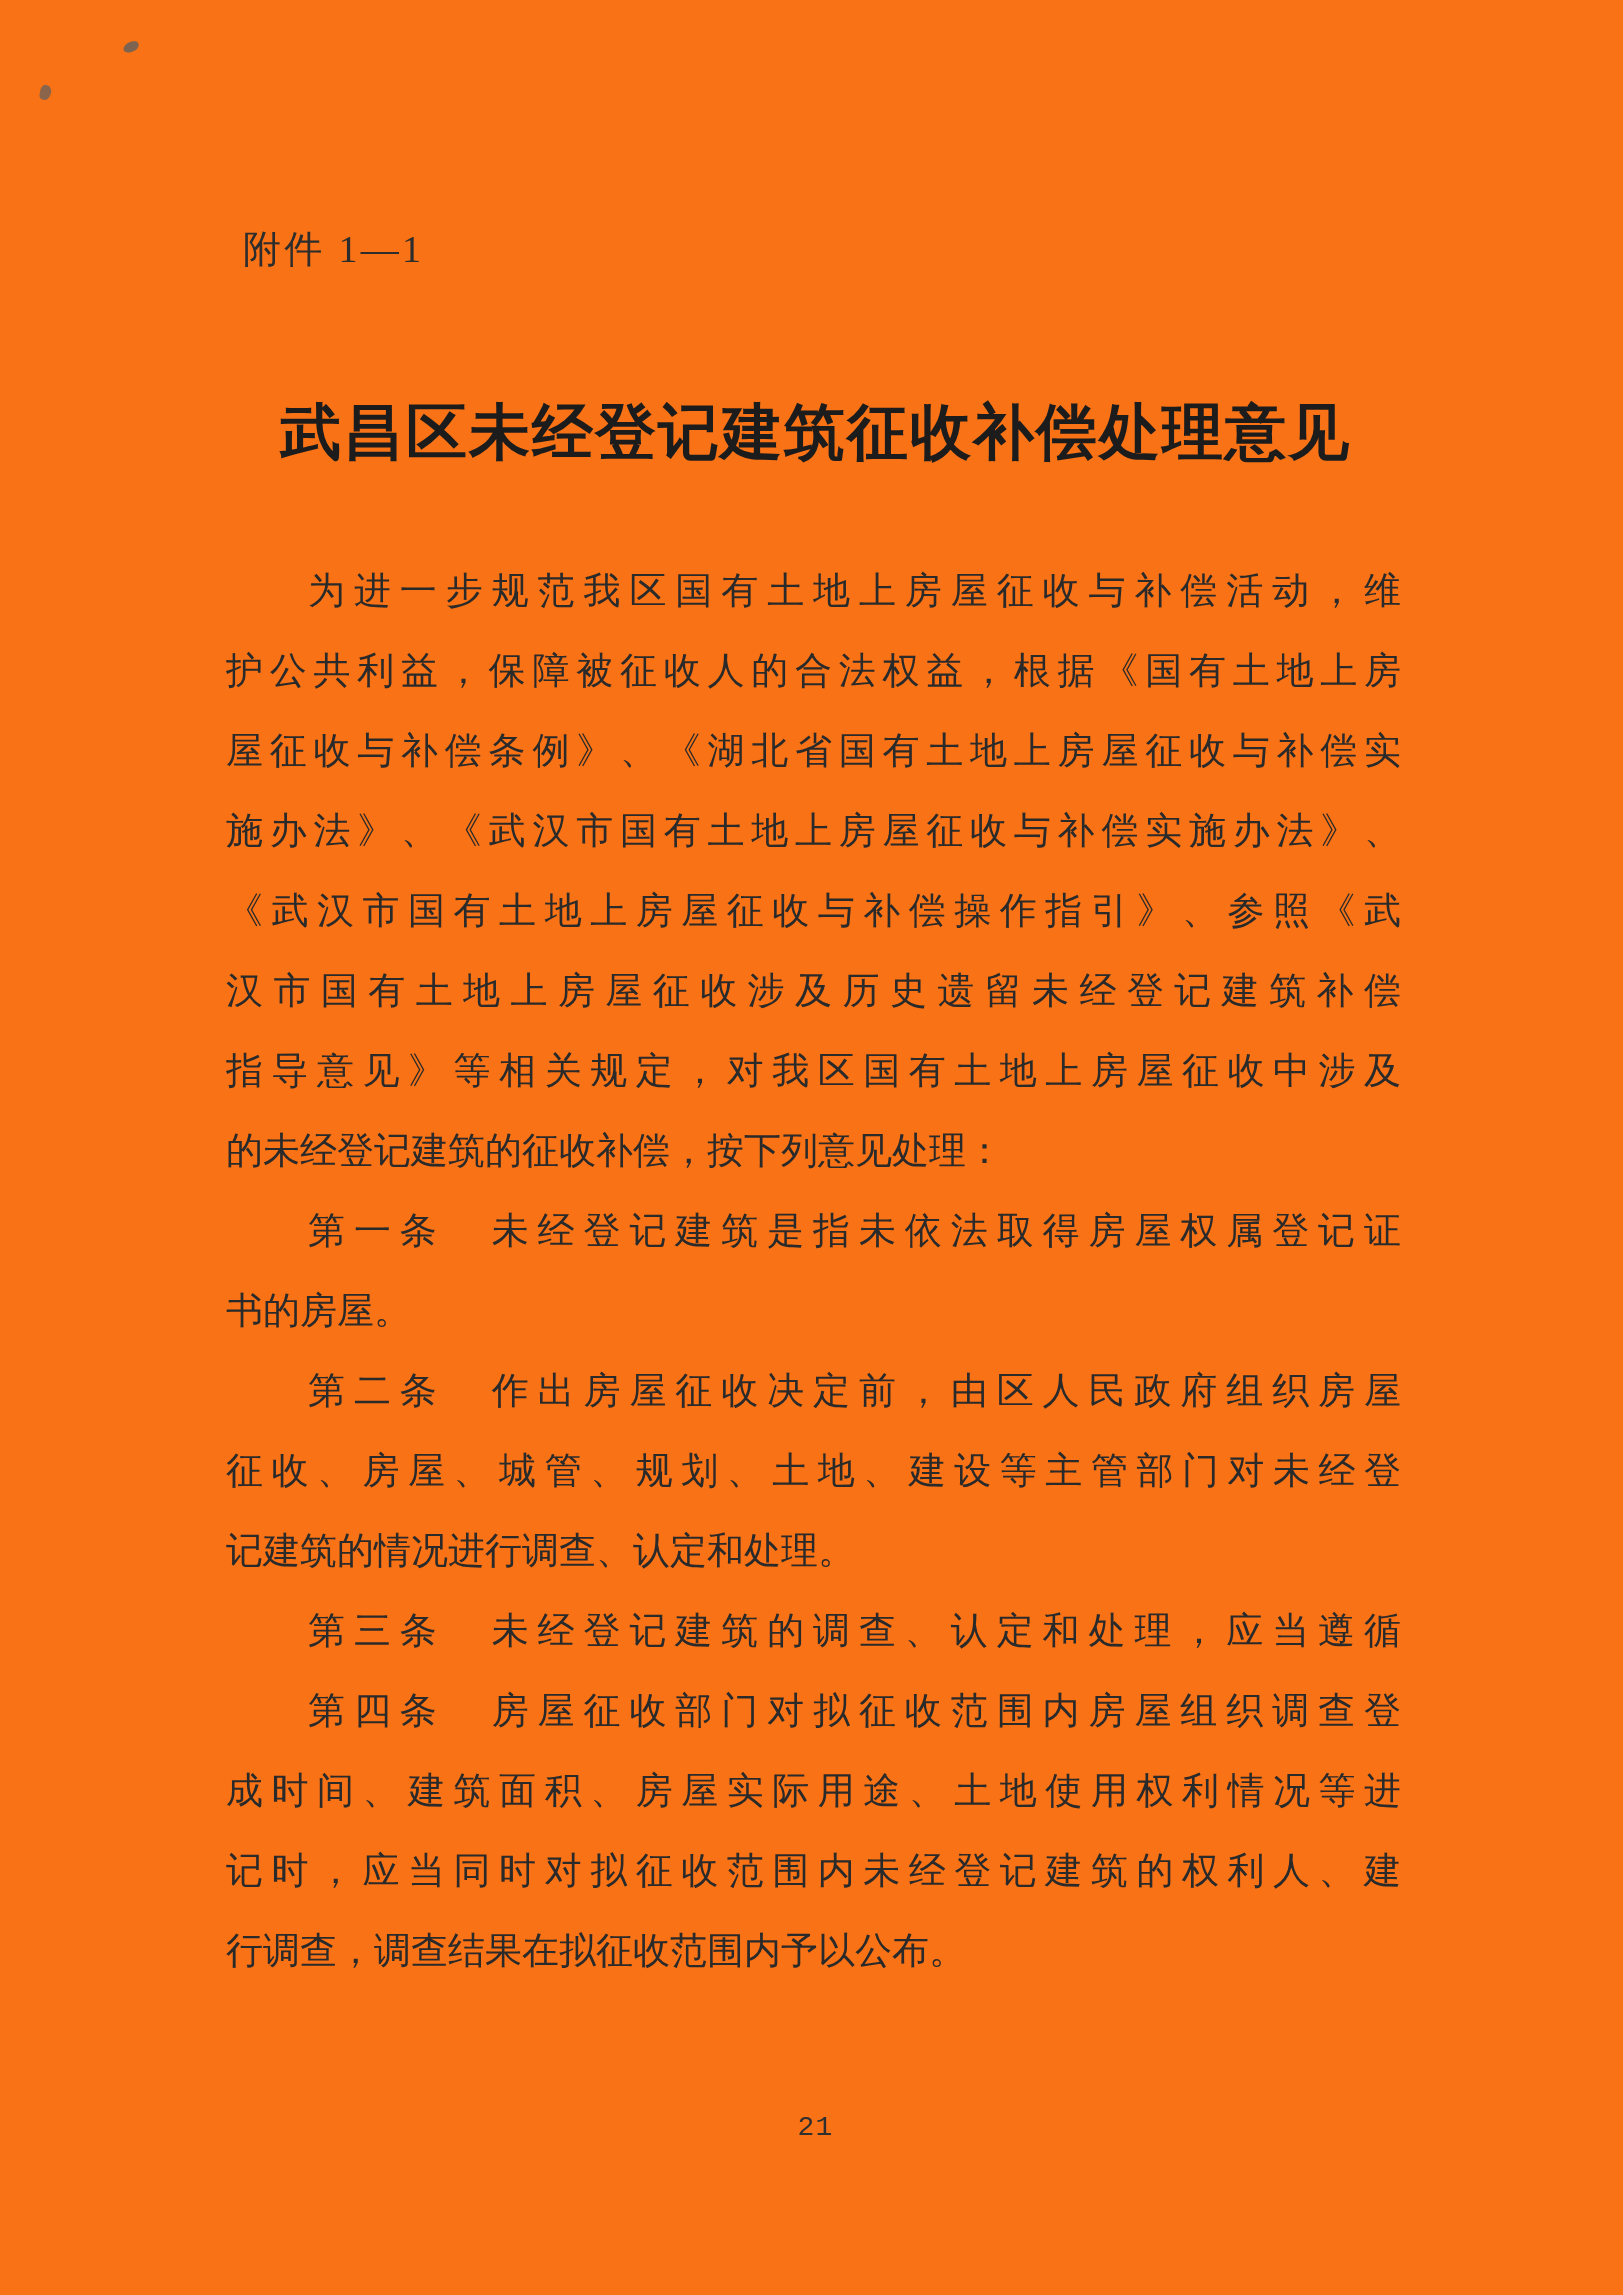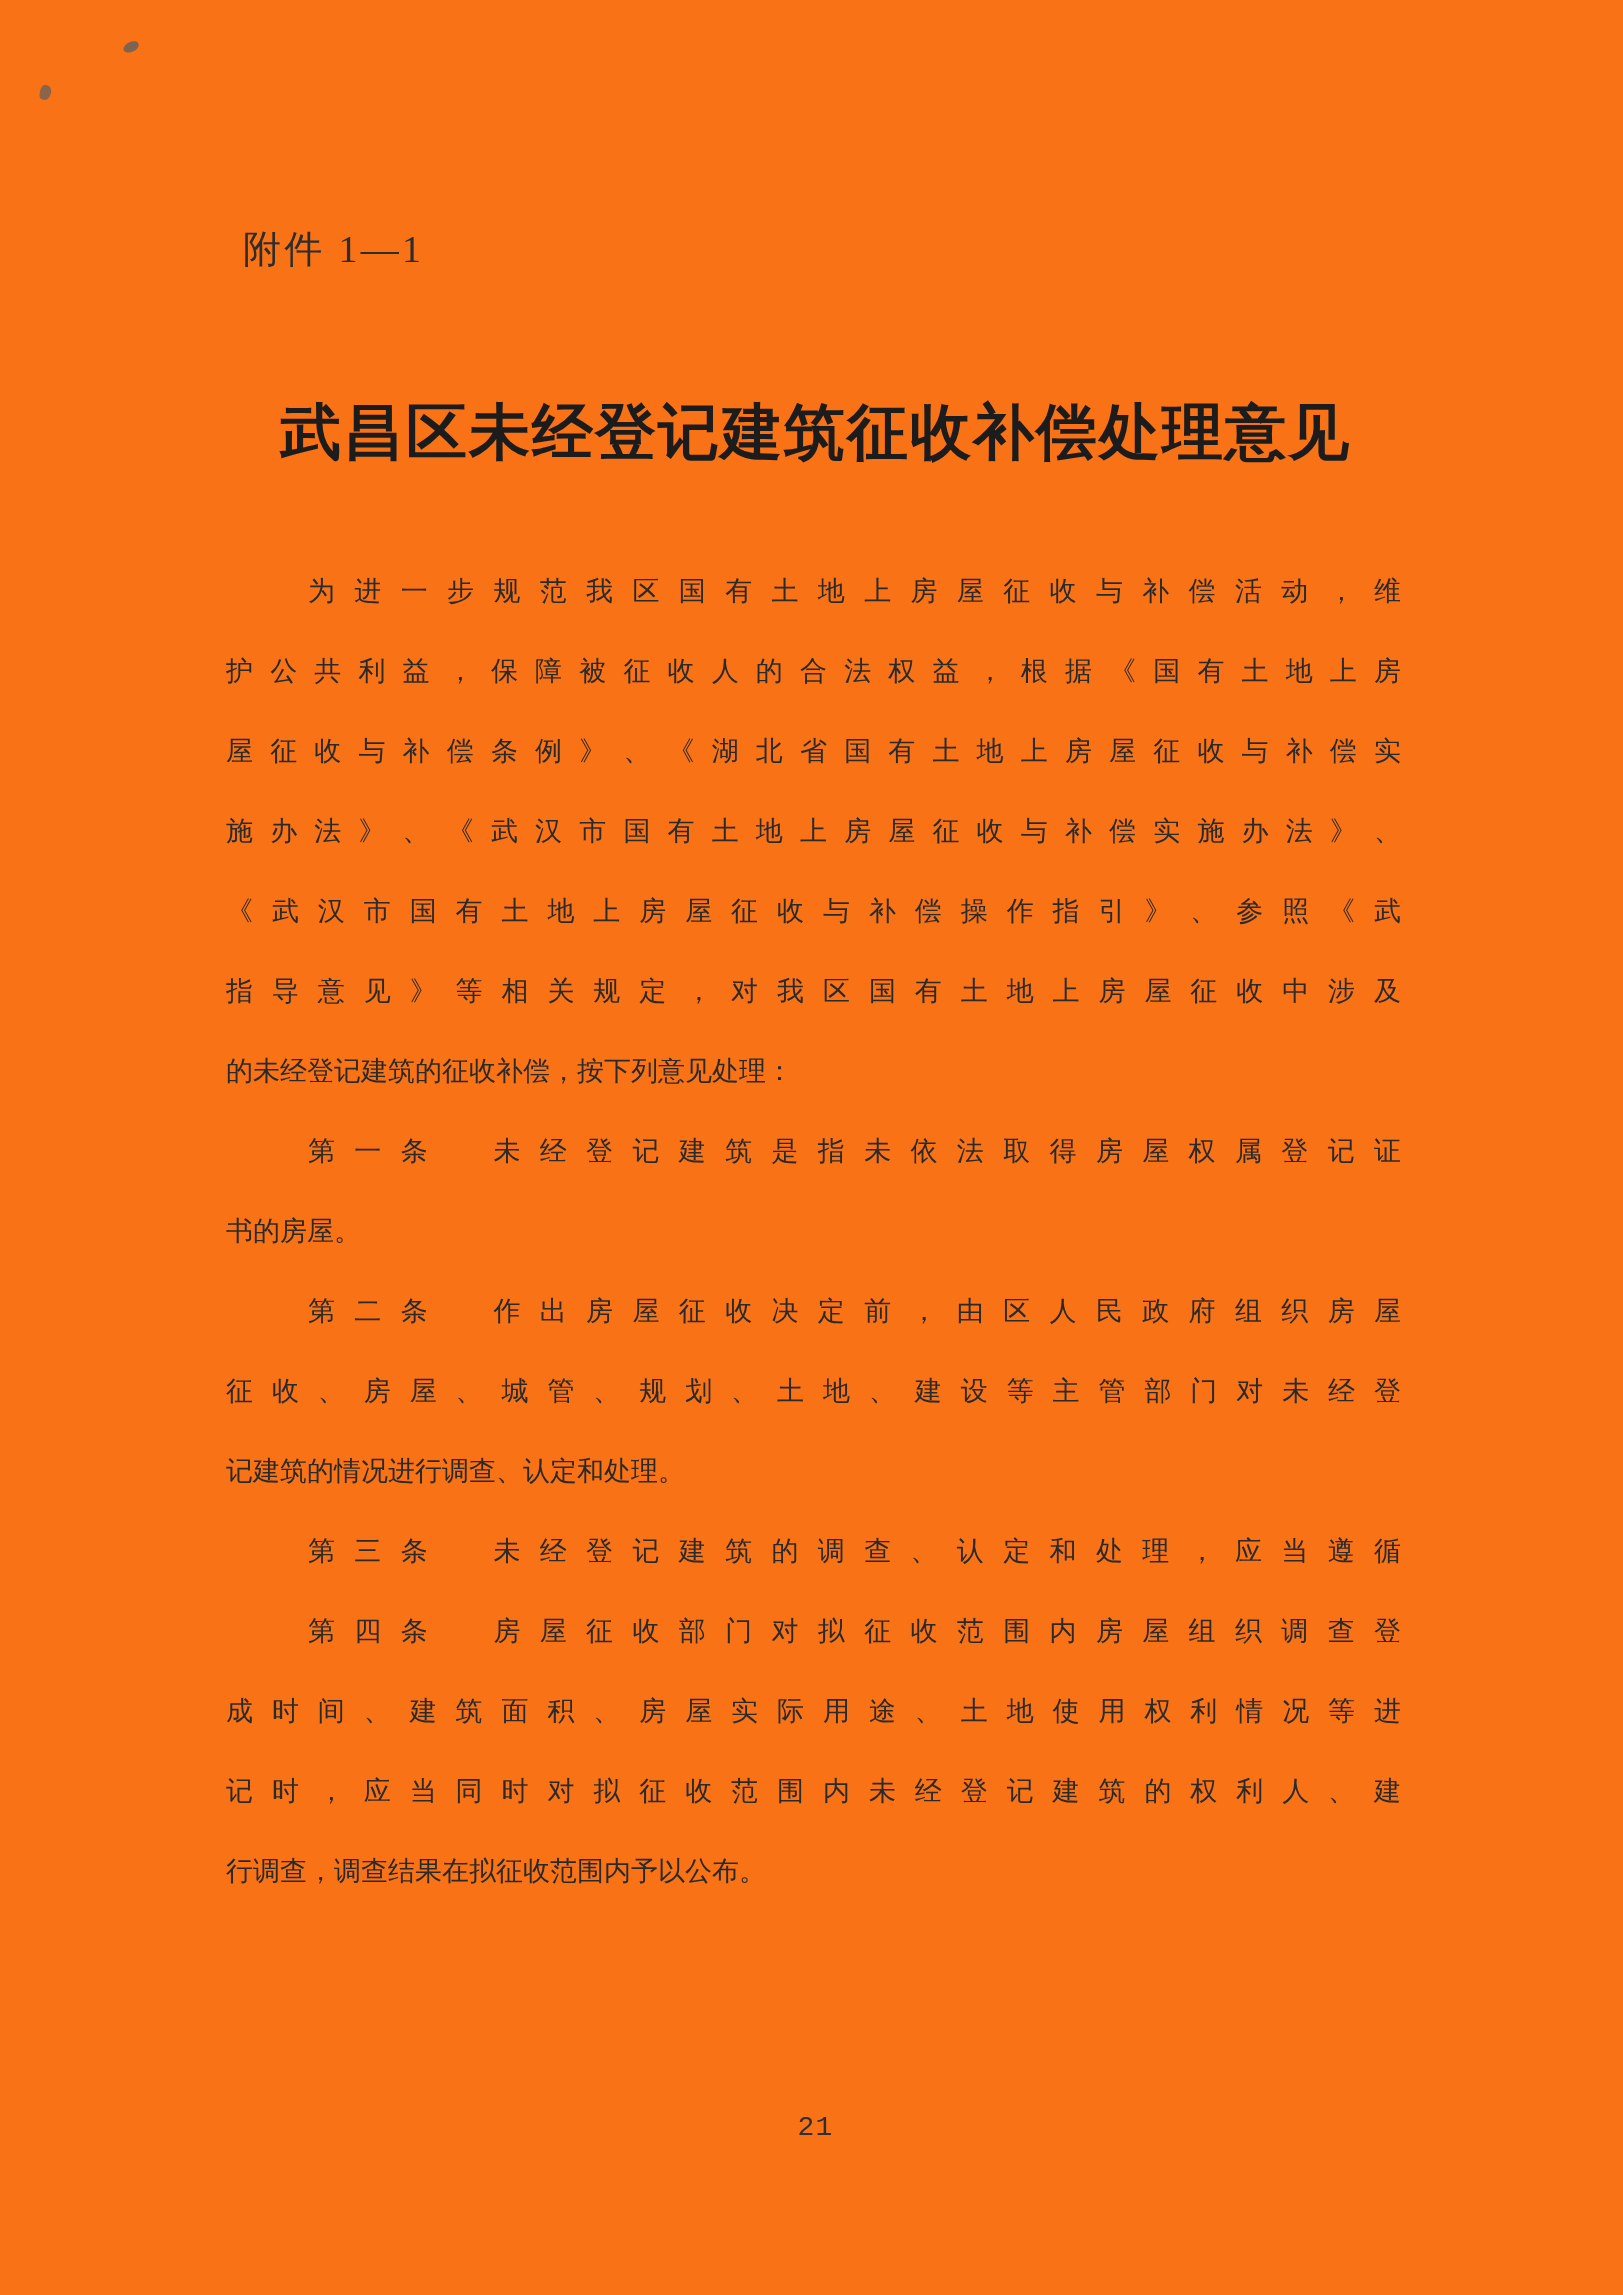--- a/index.html
+++ b/index.html
@@ -59,21 +59,21 @@
   }
   .doc-body {
     position: absolute;
     left: 226px;
     top: 551px;
     width: 1175px;
   }
   .line {
     height: 80px;
     line-height: 80px;
-    font-size: 27px;
+    font-size: 37px;
     color: #2a2a2a;
     text-align: justify;
     text-align-last: justify;
     white-space: nowrap;
   }
   .line.indent {
     text-indent: 82px;
   }
   .line.para-end {
     text-align: left;
@@ -103,20 +103,21 @@
 
   <h1 class="doc-title">武昌区未经登记建筑征收补偿处理意见</h1>
 
   <div class="doc-body">
 
   <div class="line indent">为进一步规范我区国有土地上房屋征收与补偿活动，维</div>
       <div class="line">护公共利益，保障被征收人的合法权益，根据《国有土地上房</div>
       <div class="line">屋征收与补偿条例》、《湖北省国有土地上房屋征收与补偿实</div>
       <div class="line">施办法》、《武汉市国有土地上房屋征收与补偿实施办法》、</div>
       <div class="line">《武汉市国有土地上房屋征收与补偿操作指引》、参照《武</div>
+      <div class="line">汉市国有土地上房屋征收涉及历史遗留未经登记建筑补偿</div>
       <div class="line">指导意见》等相关规定，对我区国有土地上房屋征收中涉及</div>
       <div class="line para-end">的未经登记建筑的征收补偿，按下列意见处理：</div>
       <div class="line indent">第一条　未经登记建筑是指未依法取得房屋权属登记证</div>
       <div class="line para-end">书的房屋。</div>
       <div class="line indent">第二条　作出房屋征收决定前，由区人民政府组织房屋</div>
       <div class="line">征收、房屋、城管、规划、土地、建设等主管部门对未经登</div>
       <div class="line para-end">记建筑的情况进行调查、认定和处理。</div>
       <div class="line indent">第三条　未经登记建筑的调查、认定和处理，应当遵循</div>
       <div class="line indent">第四条　房屋征收部门对拟征收范围内房屋组织调查登</div>
       <div class="line">成时间、建筑面积、房屋实际用途、土地使用权利情况等进</div>

